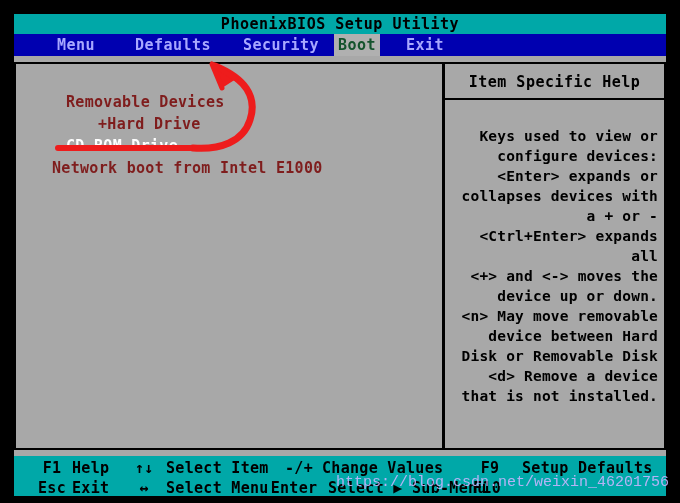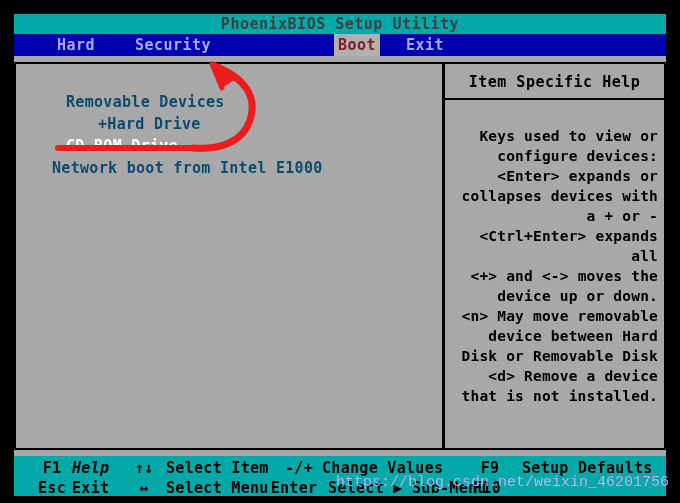--- a/index.html
+++ b/index.html
@@ -17,21 +17,21 @@
   }
 
   
   #title-bar {
     position: absolute;
     left: 14px;
     top: 14px;
     width: 652px;
     height: 29px;
     background: #00a8a8;
-    color: #404040;
+    color: #000000;
     font-size: 15px;
     line-height: 20px;
     text-align: center;
     letter-spacing: 0.5px;
     font-weight: bold;
   }
 
   
   #menu-bar {
     position: absolute;
@@ -47,21 +47,21 @@
     height: 22px;
     line-height: 22px;
     font-size: 15px;
     color: #a8a8ff;
     text-align: center;
     font-weight: bold;
     letter-spacing: 0.5px;
   }
   .menu-item.active {
     background: #b0b0b0;
-    color: #7f1d1d;
+    color: #14532d;
   }
 
   
   #menu-underline {
     position: absolute;
     left: 14px;
     top: 56px;
     width: 652px;
     height: 6px;
     background: #a8a8a8;
@@ -86,21 +86,21 @@
     top: 0;
     width: 426px;
     height: 100%;
     box-sizing: border-box;
   }
   .boot-item {
     position: absolute;
     left: 50px;
     font-size: 15px;
     line-height: 20px;
-    color: #0c4a6e;
+    color: #7f1d1d;
     white-space: pre;
     font-weight: bold;
     letter-spacing: 0.3px;
   }
   .boot-item.selected {
     color: #ffffff;
   }
 
   
   #panel-divider {
@@ -205,22 +205,23 @@
   }
 </style>
 </head>
 <body>
 
 <div id="screen">
 
   <div id="title-bar">PhoenixBIOS Setup Utility</div>
 
   <div id="menu-bar">
-      <div class="menu-item" style="left: 20px; width: 84px;">Hard</div>
-      <div class="menu-item" style="left: 104px; width: 110px;">Security</div>
+      <div class="menu-item" style="left: 20px; width: 84px;">Menu</div>
+      <div class="menu-item" style="left: 104px; width: 110px;">Defaults</div>
+      <div class="menu-item" style="left: 214px; width: 106px;">Security</div>
       <div class="menu-item active" style="left: 320px; width: 46px;">Boot</div>
       <div class="menu-item" style="left: 380px; width: 62px;">Exit</div>
     </div>
 
   <div id="menu-underline"></div>
 
   <div id="content-frame">
 
     <div id="boot-list-panel">
         <div class="boot-item" style="top: 28px;">Removable Devices</div>
@@ -248,21 +249,21 @@
 &lt;d&gt; Remove a device
 that is not installed.</div>
     </div>
 
   </div>
 
   <div id="status-gap"></div>
 
   <div id="status-bar">
       <div class="status-cell" style="left: 18px; top: 2px; width: 40px;">F1</div>
-      <div class="status-cell" style="left: 58px; top: 2px; font-style: italic;">Help</div>
+      <div class="status-cell" style="left: 58px; top: 2px;">Help</div>
       <div class="status-cell" style="left: 18px; top: 22px; width: 40px;">Esc</div>
       <div class="status-cell" style="left: 58px; top: 22px;">Exit</div>
       <div class="status-cell" style="left: 112px; top: 2px; width: 36px;">↑↓</div>
       <div class="status-cell" style="left: 152px; top: 2px;">Select Item</div>
       <div class="status-cell" style="left: 112px; top: 22px; width: 36px;">↔</div>
       <div class="status-cell" style="left: 152px; top: 22px;">Select Menu</div>
       <div class="status-cell" style="left: 262px; top: 2px; width: 46px;">-/+</div>
       <div class="status-cell" style="left: 308px; top: 2px;">Change Values</div>
       <div class="status-cell" style="left: 252px; top: 22px; width: 56px;">Enter</div>
       <div class="status-cell" style="left: 314px; top: 22px;">Select ▶ Sub-Menu</div>

